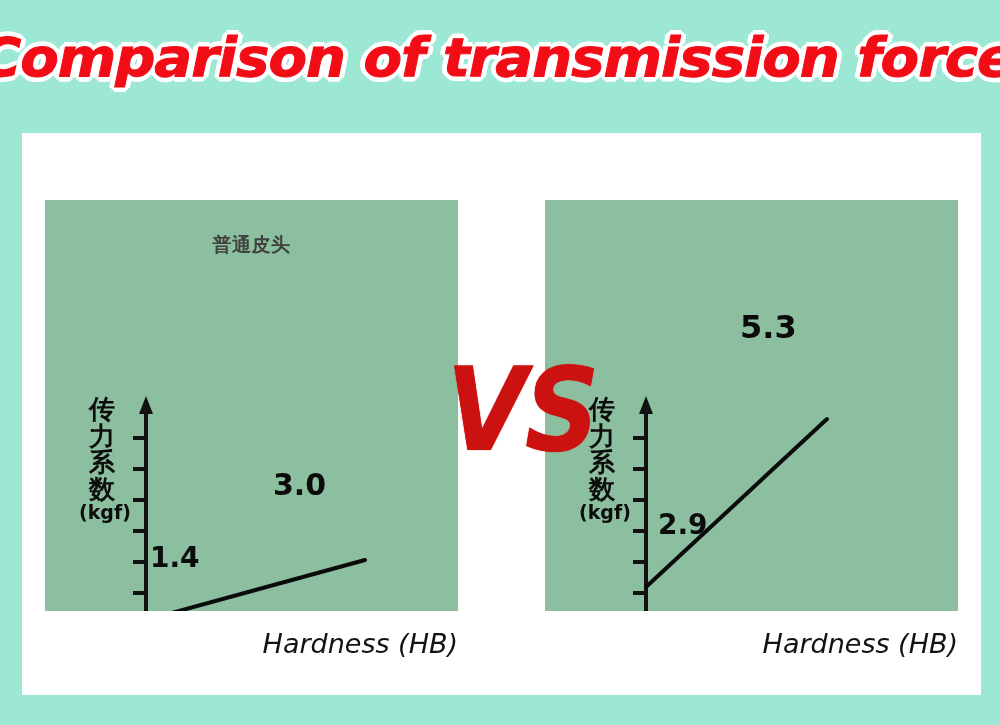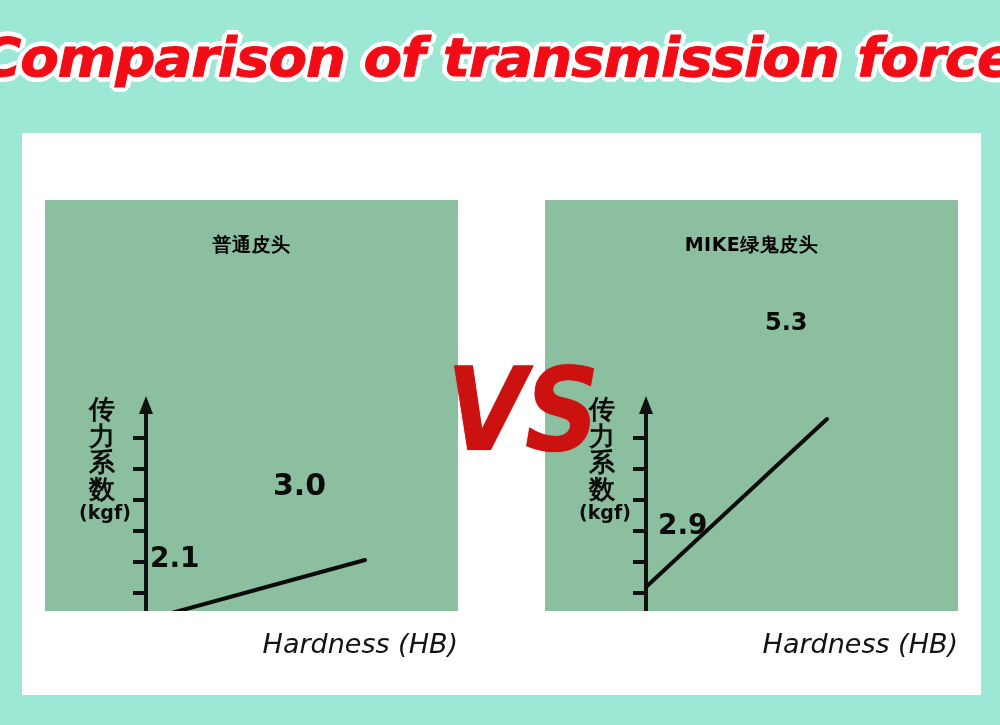--- a/index.html
+++ b/index.html
@@ -71,21 +71,21 @@
   #panel-right { left: 523px; }
 
   .panel-title {
     position: absolute;
     left: 0; top: 32px;
     width: 413px;
     text-align: center;
     font-family: "DejaVu Sans", sans-serif;
     font-weight: bold;
     font-size: 19px;
-    color: #000000;
+    color: #404040;
     letter-spacing: 0.5px;
     white-space: nowrap;
   }
 
   
   .axes-svg {
     position: absolute;
     left: 0; top: 0;
     width: 413px; height: 411px;
   }
@@ -117,21 +117,21 @@
   .pt-label {
     position: absolute;
     font-family: "DejaVu Sans", sans-serif;
     font-weight: bold;
     color: #0b0b0b;
     white-space: nowrap;
   }
   #lbl-start-left { left: 105px; top: 341px; font-size: 28px; }
   #lbl-end-left   { left: 228px; top: 267px; font-size: 30px; }
   #lbl-start-right{ left: 113px; top: 308px; font-size: 28px; }
-  #lbl-end-right  { left: 220px; top: 108px; font-size: 24px; }
+  #lbl-end-right  { left: 195px; top: 108px; font-size: 32px; }
 
   
   .xcaption {
     position: absolute;
     top: 495px;
     width: 413px;
     text-align: right;
     font-family: "DejaVu Sans", sans-serif;
     font-style: italic;
     font-size: 27px;
@@ -200,27 +200,26 @@
         <line x1="316" y1="457" x2="316" y2="445" stroke="#111111" stroke-width="4"></line>
 
         <line x1="101" y1="420" x2="320" y2="360" stroke="#0b0b0b" stroke-width="4" stroke-linecap="round"></line>
       </svg>
 
       <div class="ylabel" id="ylabel-left">
         <span class="cjk">传力系数</span>
         <span class="unit">(kgf)</span>
       </div>
 
-      <div class="pt-label" id="lbl-start-left">2.1</div>
+      <div class="pt-label" id="lbl-start-left">1.4</div>
       <div class="pt-label" id="lbl-end-left">3.0</div>
     </div>
 
     <div class="panel" id="panel-right">
 
-      <div class="panel-title">MIKE绿鬼皮头</div>
 
       <svg class="axes-svg" viewBox="0 0 413 411">
 
         <line x1="101" y1="210" x2="101" y2="457" stroke="#111111" stroke-width="4"></line>
         <polygon points="101,196 94,214 108,214" fill="#111111"></polygon>
 
         <line x1="101" y1="238" x2="88" y2="238" stroke="#111111" stroke-width="4"></line>
         <line x1="101" y1="269" x2="88" y2="269" stroke="#111111" stroke-width="4"></line>
         <line x1="101" y1="300" x2="88" y2="300" stroke="#111111" stroke-width="4"></line>
         <line x1="101" y1="331" x2="88" y2="331" stroke="#111111" stroke-width="4"></line>

